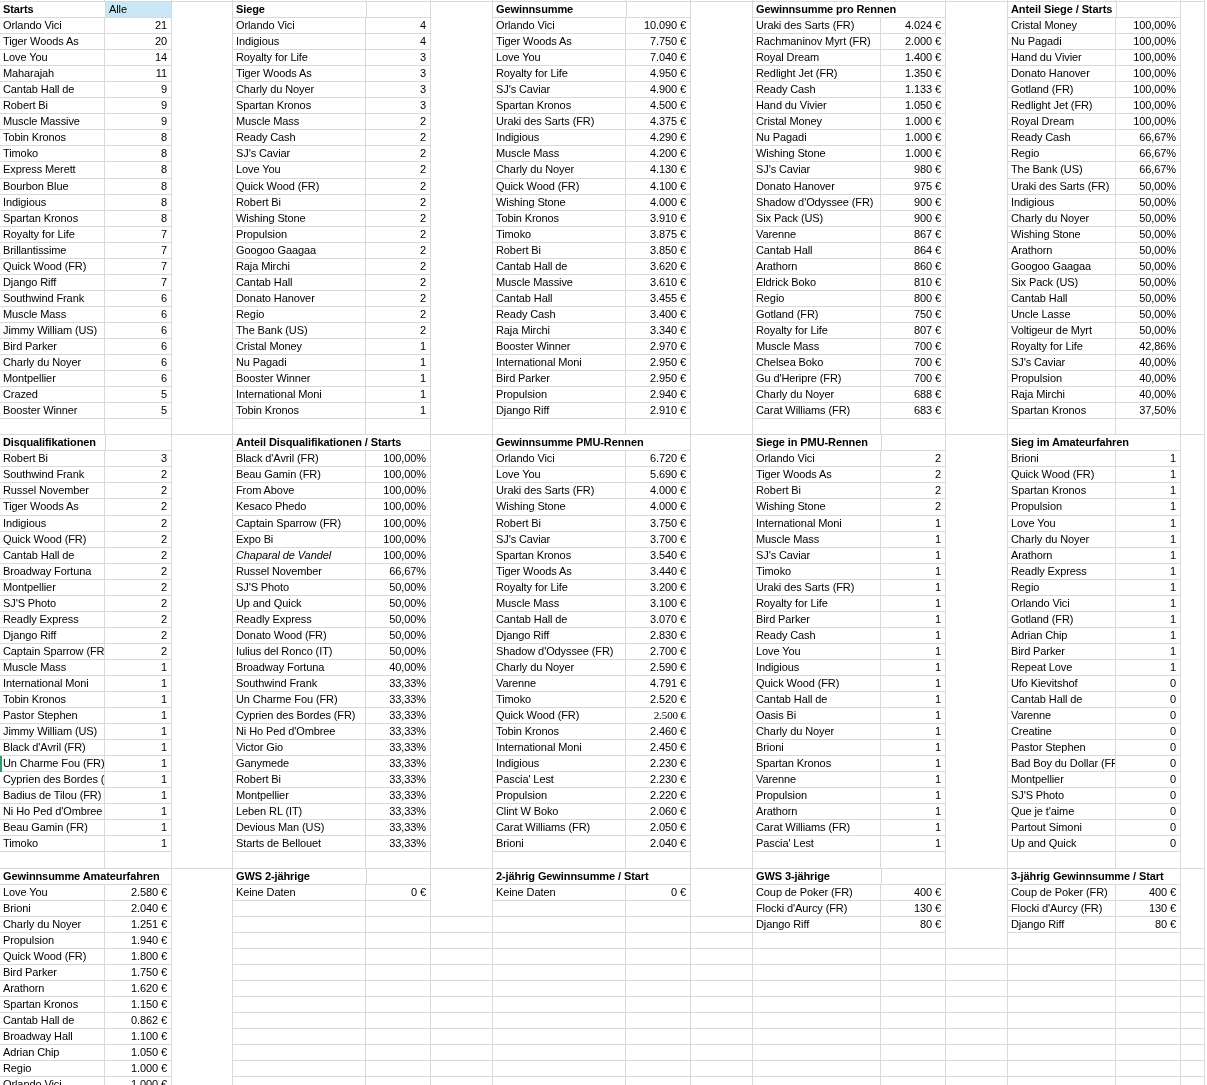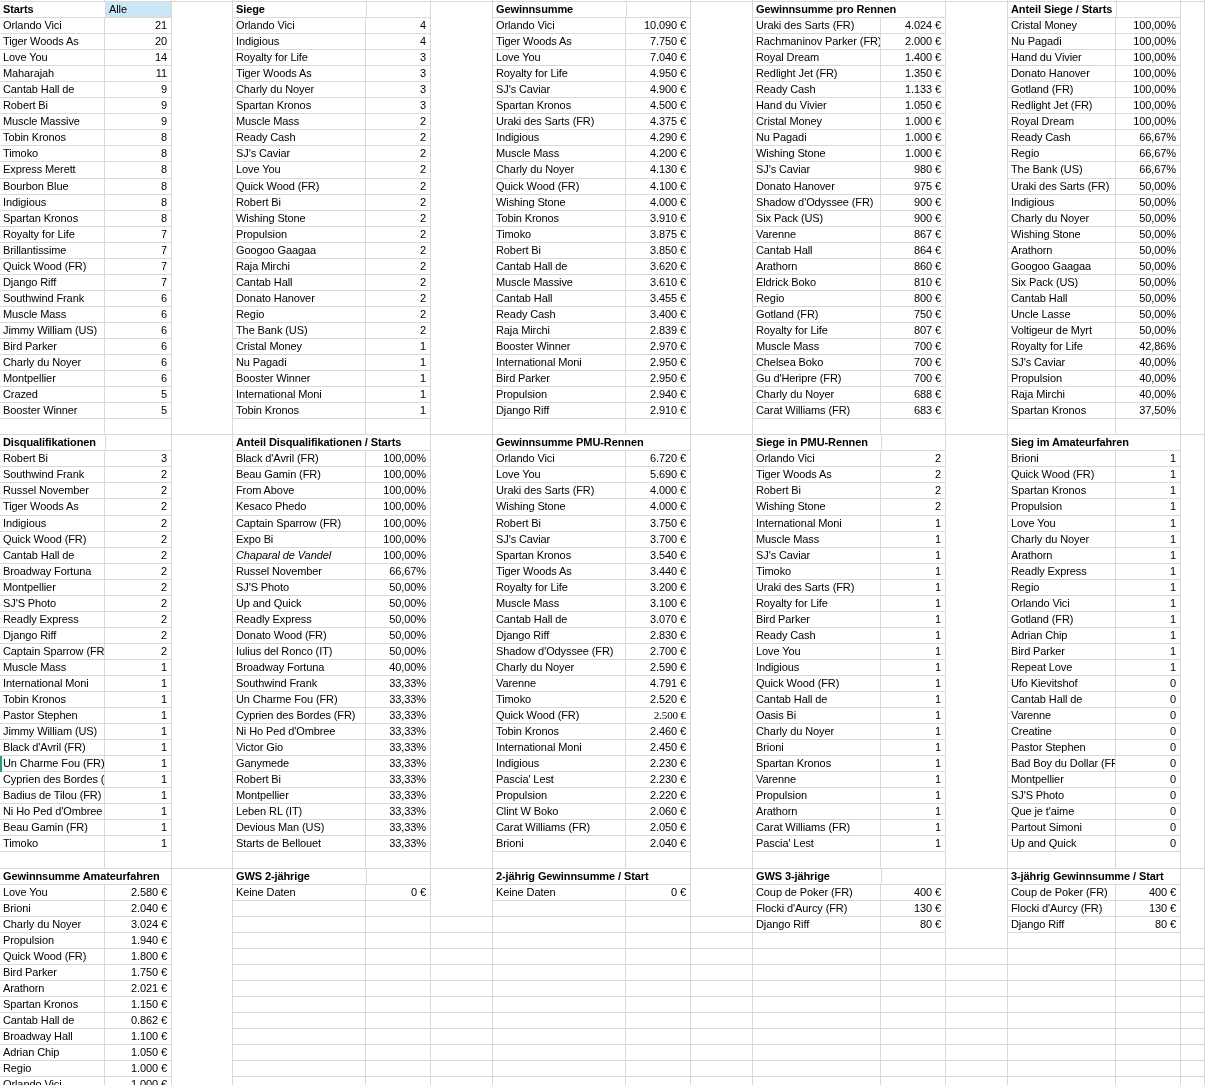--- a/index.html
+++ b/index.html
@@ -313,41 +313,41 @@
         <div class="c v br bb" style="width: 67px;">2.580 €</div>
         <div class="c br" style="width: 61px;"></div>
       </div>
       <div class="r">
         <div class="c n br bb" style="width: 105px;">Brioni</div>
         <div class="c v br bb" style="width: 67px;">2.040 €</div>
         <div class="c br" style="width: 61px;"></div>
       </div>
       <div class="r">
         <div class="c n br bb" style="width: 105px;">Charly du Noyer</div>
-        <div class="c v br bb" style="width: 67px;">3.024 €</div>
+        <div class="c v br bb" style="width: 67px;">1.251 €</div>
         <div class="c br" style="width: 61px;"></div>
       </div>
       <div class="r">
         <div class="c n br bb" style="width: 105px;">Propulsion</div>
         <div class="c v br bb" style="width: 67px;">1.940 €</div>
         <div class="c br" style="width: 61px;"></div>
       </div>
       <div class="r">
         <div class="c n br bb" style="width: 105px;">Quick Wood (FR)</div>
         <div class="c v br bb" style="width: 67px;">1.800 €</div>
         <div class="c br" style="width: 61px;"></div>
       </div>
       <div class="r">
         <div class="c n br bb" style="width: 105px;">Bird Parker</div>
         <div class="c v br bb" style="width: 67px;">1.750 €</div>
         <div class="c br" style="width: 61px;"></div>
       </div>
       <div class="r">
         <div class="c n br bb" style="width: 105px;">Arathorn</div>
-        <div class="c v br bb" style="width: 67px;">2.021 €</div>
+        <div class="c v br bb" style="width: 67px;">1.620 €</div>
         <div class="c br" style="width: 61px;"></div>
       </div>
       <div class="r">
         <div class="c n br bb" style="width: 105px;">Spartan Kronos</div>
         <div class="c v br bb" style="width: 67px;">1.150 €</div>
         <div class="c br" style="width: 61px;"></div>
       </div>
       <div class="r">
         <div class="c n br bb" style="width: 105px;">Cantab Hall de</div>
         <div class="c v br bb" style="width: 67px;">0.862 €</div>
@@ -822,21 +822,21 @@
         <div class="c v br bb" style="width: 65px;">3.455 €</div>
         <div class="c br" style="width: 62px;"></div>
       </div>
       <div class="r">
         <div class="c n br bb" style="width: 133px;">Ready Cash</div>
         <div class="c v br bb" style="width: 65px;">3.400 €</div>
         <div class="c br" style="width: 62px;"></div>
       </div>
       <div class="r">
         <div class="c n br bb" style="width: 133px;">Raja Mirchi</div>
-        <div class="c v br bb" style="width: 65px;">2.839 €</div>
+        <div class="c v br bb" style="width: 65px;">3.340 €</div>
         <div class="c br" style="width: 62px;"></div>
       </div>
       <div class="r">
         <div class="c n br bb" style="width: 133px;">Booster Winner</div>
         <div class="c v br bb" style="width: 65px;">2.970 €</div>
         <div class="c br" style="width: 62px;"></div>
       </div>
       <div class="r">
         <div class="c n br bb" style="width: 133px;">International Moni</div>
         <div class="c v br bb" style="width: 65px;">2.950 €</div>
@@ -1078,21 +1078,21 @@
         <div class="c n hn bb" style="width: 128px;"><span class="ht">Gewinnsumme pro Rennen</span></div>
         <div class="c v br bb bl" style="width: 65px;"></div>
         <div class="c br" style="width: 62px;"></div>
       </div>
       <div class="r">
         <div class="c n br bb" style="width: 128px;">Uraki des Sarts (FR)</div>
         <div class="c v br bb" style="width: 65px;">4.024 €</div>
         <div class="c br" style="width: 62px;"></div>
       </div>
       <div class="r">
-        <div class="c n br bb" style="width: 128px;">Rachmaninov Parker (FR)</div>
+        <div class="c n br bb" style="width: 128px;">Rachmaninov Myrt (FR)</div>
         <div class="c v br bb" style="width: 65px;">2.000 €</div>
         <div class="c br" style="width: 62px;"></div>
       </div>
       <div class="r">
         <div class="c n br bb" style="width: 128px;">Royal Dream</div>
         <div class="c v br bb" style="width: 65px;">1.400 €</div>
         <div class="c br" style="width: 62px;"></div>
       </div>
       <div class="r">
         <div class="c n br bb" style="width: 128px;">Redlight Jet (FR)</div>

